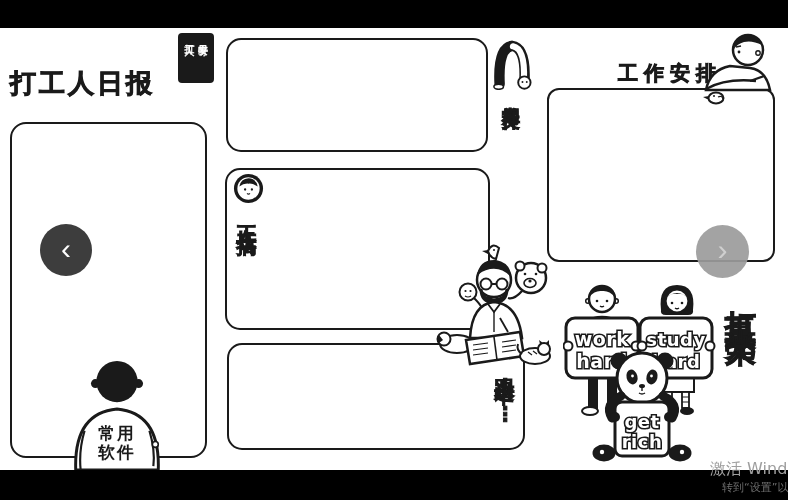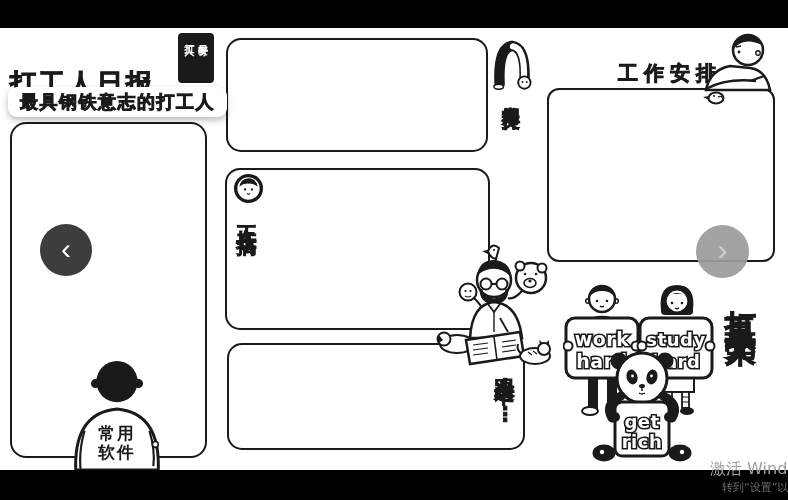--- a/index.html
+++ b/index.html
@@ -52,21 +52,20 @@
 <div id="screen">
 
   <div class="letterbox" style="top:0;height:28px;"></div>
   <div class="letterbox" style="top:470px;height:30px;"></div>
 
   <div id="page-title" class="heavy">打工人日报</div>
   <div id="morning-badge">
     <span class="col">打工人</span>
     <span class="col">早安呀</span>
   </div>
-  <div id="subtitle-banner" class="heavy">最具钢铁意志的打工人</div>
 
   <div class="box" style="left:10px;top:122px;width:197px;height:336px;border-radius:16px;"></div>
   <div class="box" style="left:226px;top:38px;width:262px;height:114px;border-radius:15px;"></div>
   <div class="box" style="left:225px;top:168px;width:265px;height:162px;border-radius:15px;"></div>
   <div class="box" style="left:227px;top:343px;width:298px;height:107px;border-radius:15px;"></div>
   <div class="box" style="left:547px;top:88px;width:228px;height:174px;border-radius:12px;"></div>
 
   <button class="nav-btn" style="left:40px;top:224px;width:52px;height:52px;background:#3d3d3d;color:#fff;">
     <span>‹</span>
   </button>

